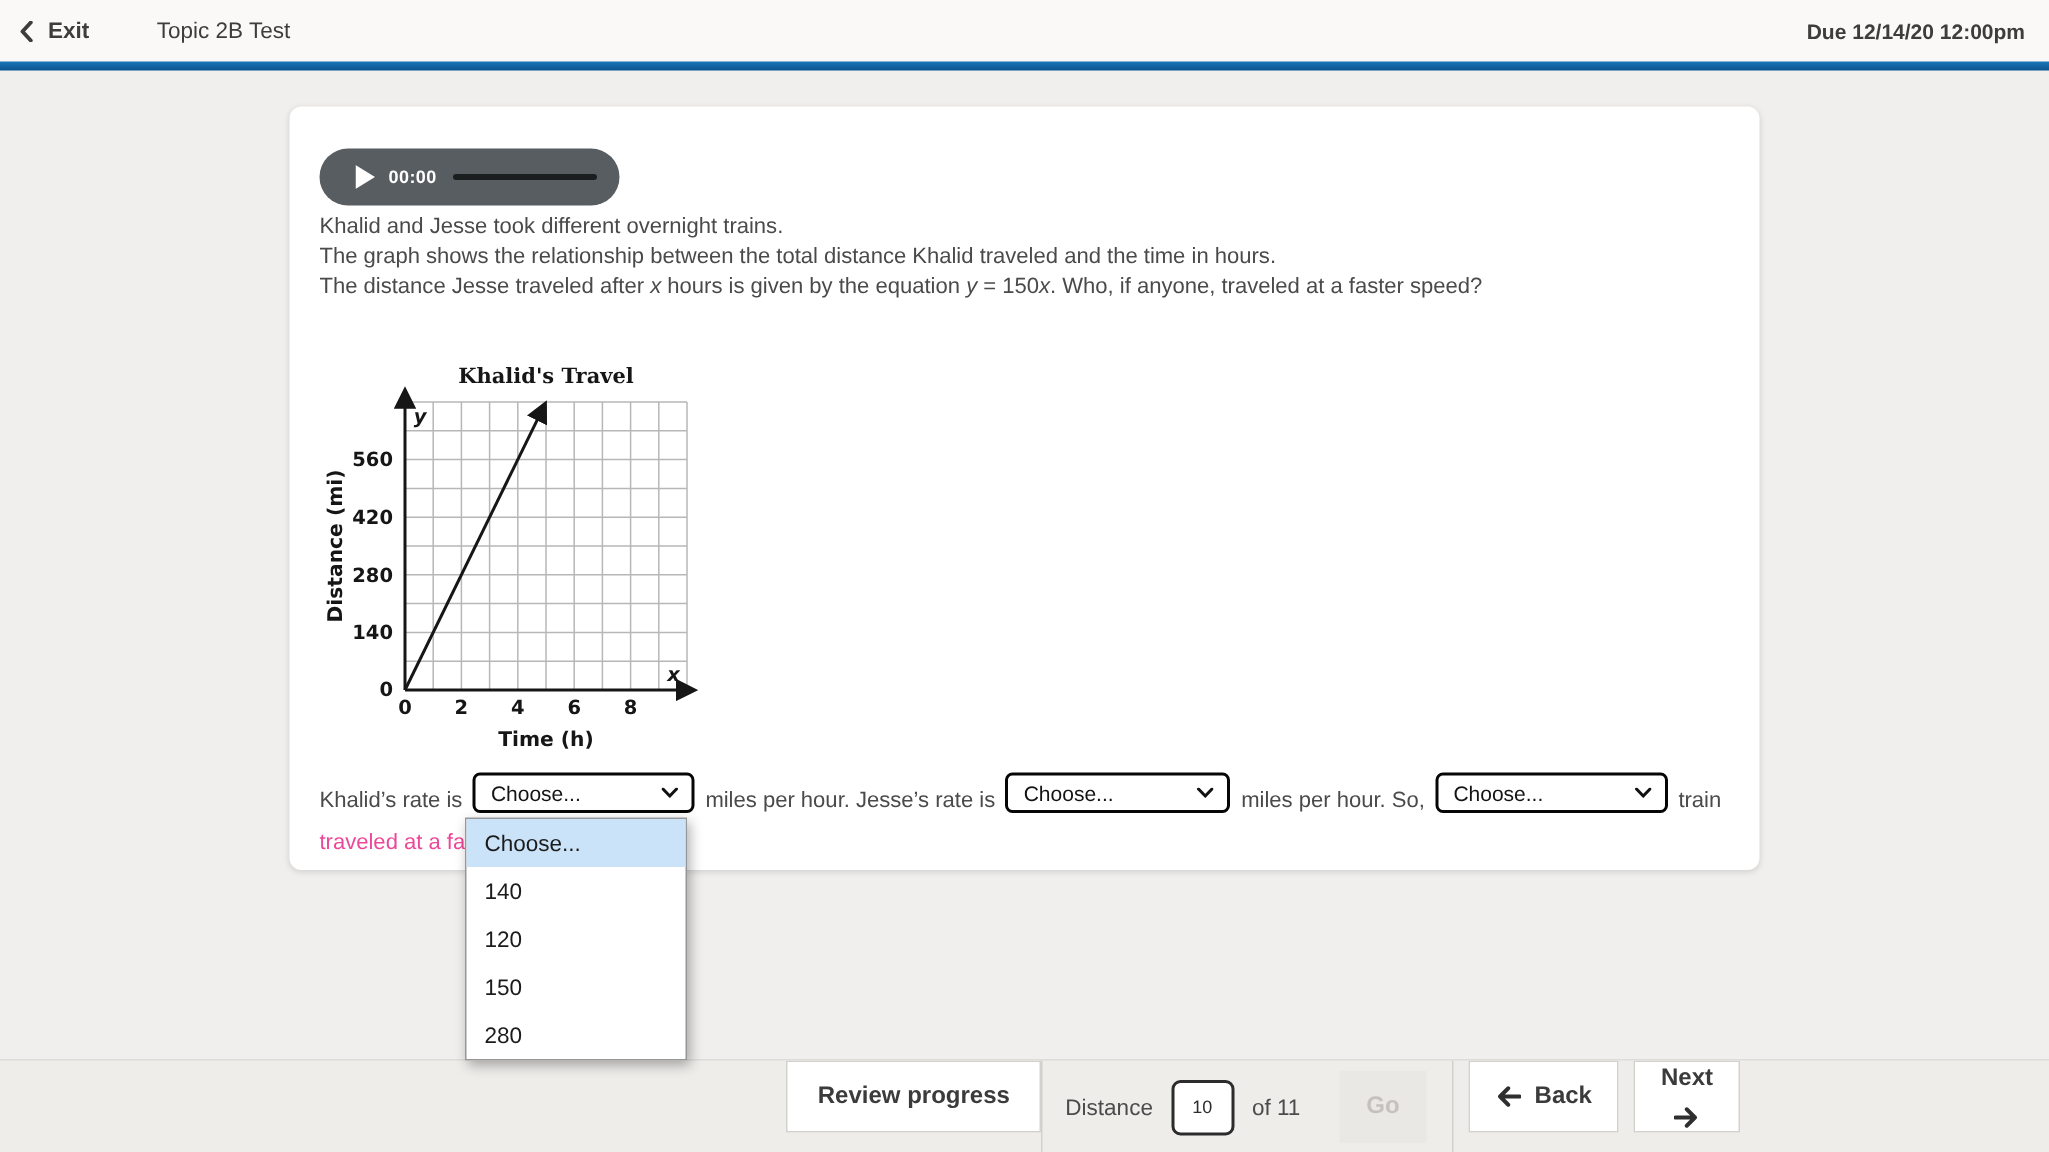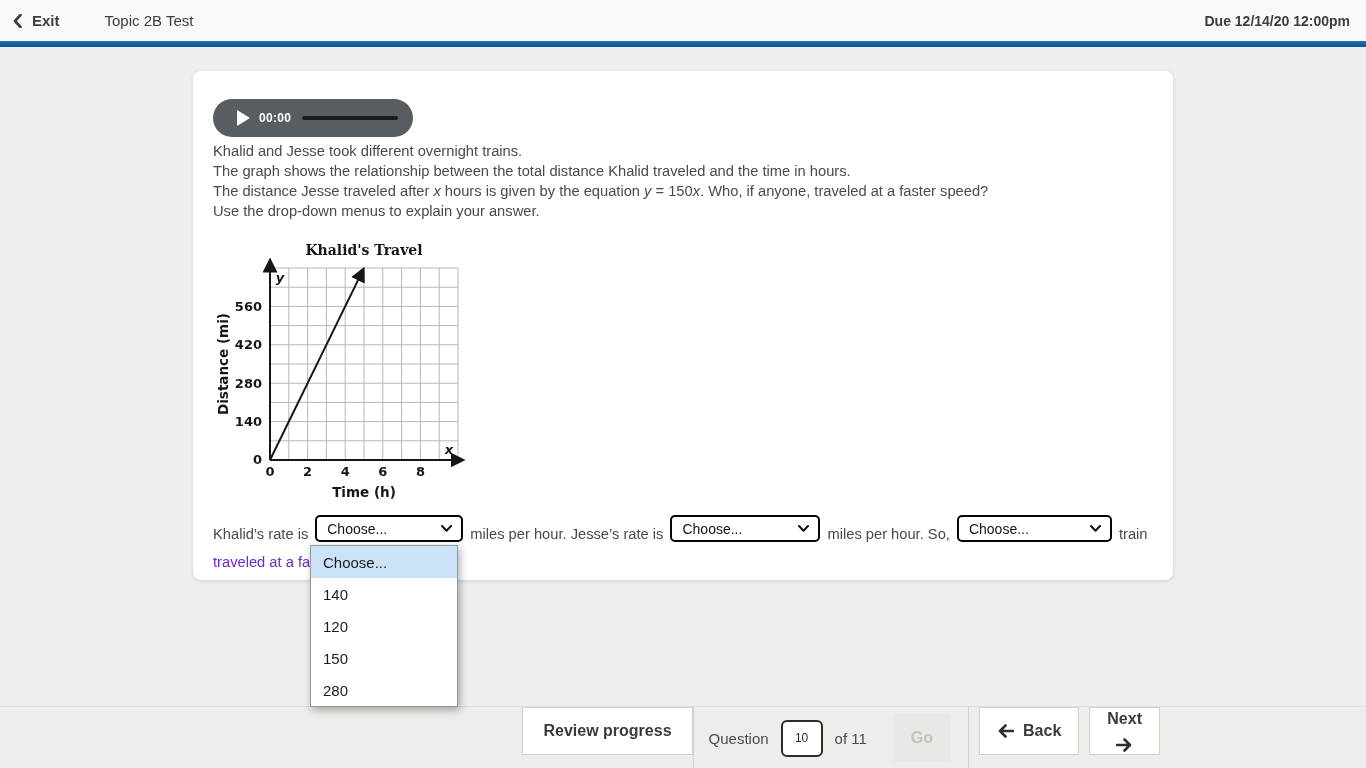--- a/index.html
+++ b/index.html
@@ -39,21 +39,21 @@
   #chart-svg { position:absolute; left:22px; top:167px; }
   
   .sentence { position:absolute; left:20px; top:441px; height:30px;
     display:flex; align-items:flex-end; gap:7px; font-size:14.7px; color:#4a4a4a; }
   .sel {
     height:27px; background:#fff; border:2px solid #060606; border-radius:5px;
     display:flex; align-items:center; justify-content:space-between;
     padding:0 9px 0 10px; font-size:14px; color:#141414; cursor:pointer;
   }
   .sel-1 { width:148px; } .sel-2 { width:150px; } .sel-3 { width:155px; }
-  .sentence2 { position:absolute; left:20px; top:483px; font-size:14.7px; color:#6d28d9; }
+  .sentence2 { position:absolute; left:20px; top:483px; font-size:14.7px; color:#ec4899; }
   
   .dd-panel {
     position:absolute; left:310px; top:545px; width:148px; z-index:40;
     background:#fff; border:1px solid #979797; box-shadow:2px 3px 8px rgba(0,0,0,.32);
   }
   .dd-option { height:32px; display:flex; align-items:center; padding-left:12px;
     font-size:15px; color:#1b1b1b; cursor:default; }
   .dd-option.hl { background:#cbe3f8; }
   
   .footbar {
@@ -102,21 +102,20 @@
       </svg>
     </span>
     <span class="audio-time">00:00</span>
     <div class="seek-bar"></div>
   </div>
 
   <div class="q-text" id="question-lines">
       <div><span>Khalid and Jesse took different overnight trains.</span></div>
       <div><span>The graph shows the relationship between the total distance Khalid traveled and the time in hours.</span></div>
       <div><span>The distance Jesse traveled after </span><em>x</em><span> hours is given by the equation </span><em>y</em><span> = 150</span><em>x</em><span>. Who, if anyone, traveled at a faster speed?</span></div>
-      <div><span>Use the drop-down menus to explain your answer.</span></div>
     </div>
 
   <svg id="chart-svg" width="252" height="265" viewBox="0 0 252 265">
       <defs>
         <marker id="arr" viewBox="0 0 10 10" refX="7" refY="5" markerWidth="7.5" markerHeight="7.5" orient="auto">
           <path d="M0,0 L10,5 L0,10 Z" fill="#161616"></path>
         </marker>
       </defs>
       <line x1="55" y1="30" x2="55" y2="222" stroke="#b7b7b7" stroke-width="1"></line>
       <line x1="73.8" y1="30" x2="73.8" y2="222" stroke="#b7b7b7" stroke-width="1"></line>
@@ -191,21 +190,21 @@
     <div class="dd-option hl" style="background: rgb(203, 227, 248);">Choose...</div>
     <div class="dd-option">140</div>
     <div class="dd-option">120</div>
     <div class="dd-option">150</div>
     <div class="dd-option">280</div>
   </div>
 
 <div class="footbar">
   <button class="f-btn review-btn">Review progress</button>
   <div class="q-group">
-    <span class="q-label">Question</span>
+    <span class="q-label">Distance</span>
     <input class="q-input" value="10" style="">
     <span class="of-label">of 11</span>
     <button class="go-btn" disabled="">Go</button>
   </div>
   <button class="f-btn back-btn">
     <svg width="17" height="16" viewBox="0 0 17 16">
       <path d="M16 8 H3 M8.5 2.5 L3 8 L8.5 13.5" fill="none" stroke="#2f2f2f" stroke-width="2.6" stroke-linecap="round" stroke-linejoin="round"></path>
     </svg>
     <span>Back</span>
   </button>

